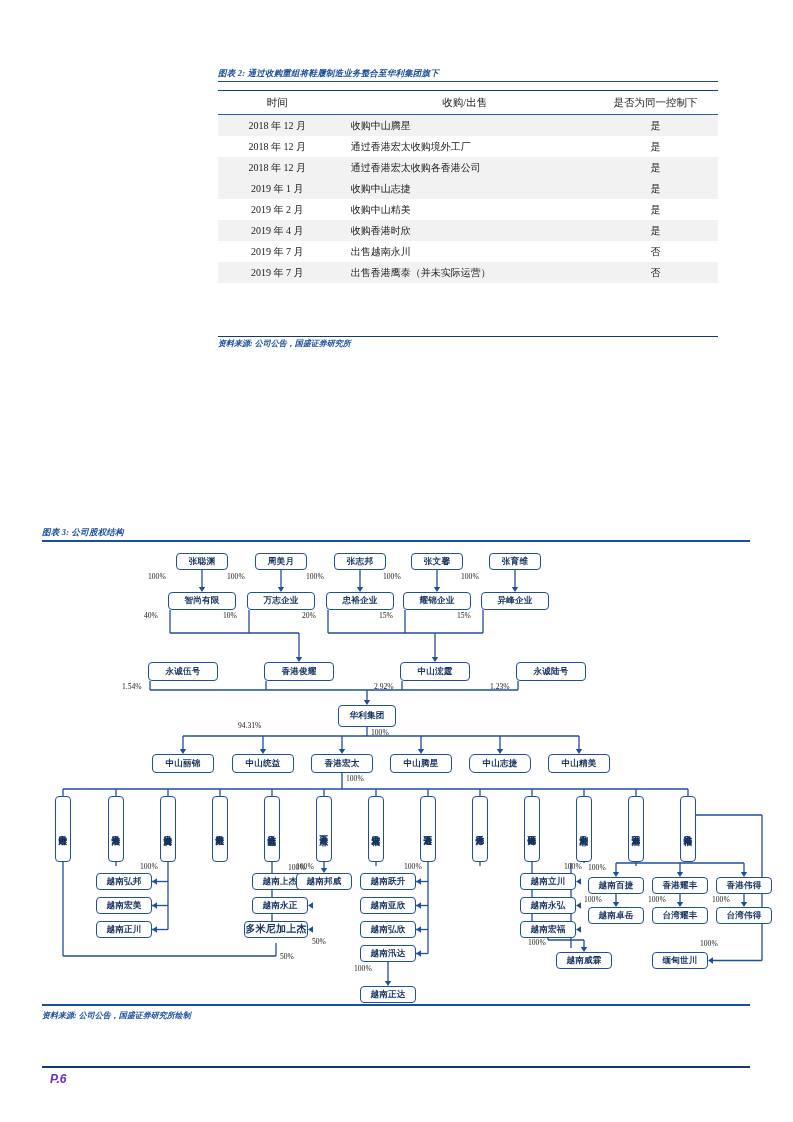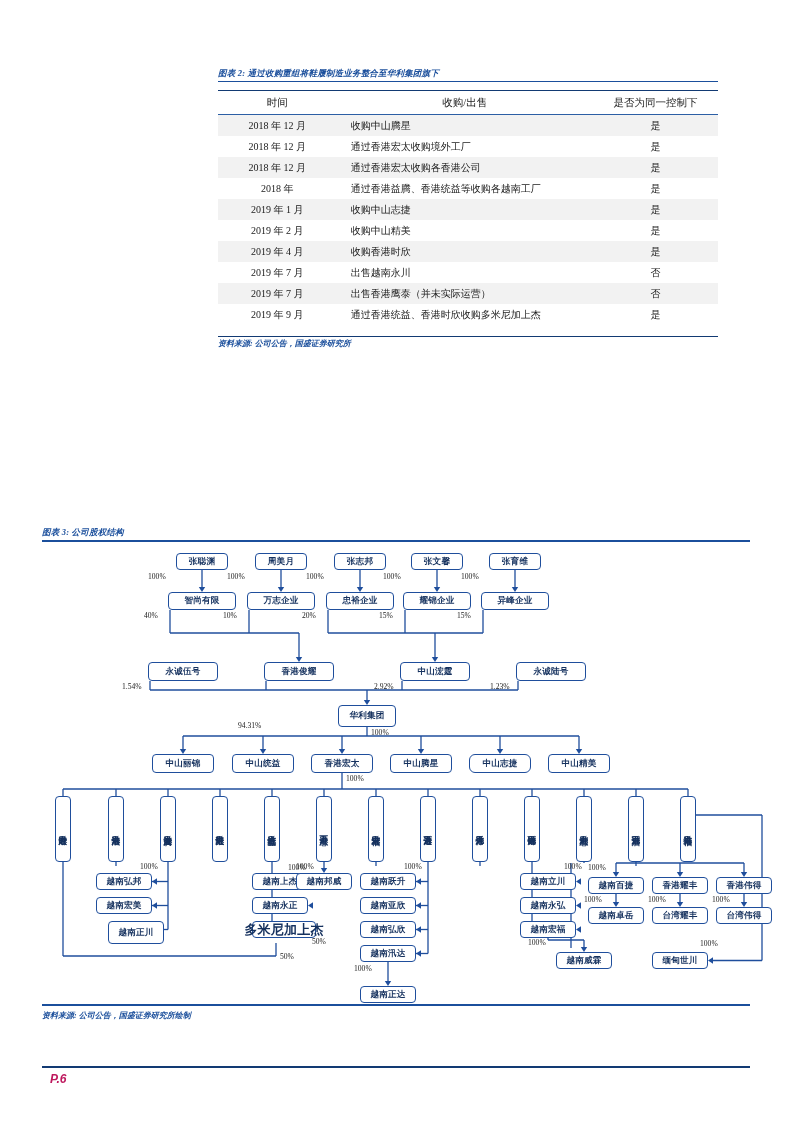--- a/index.html
+++ b/index.html
@@ -96,37 +96,37 @@
     white-space:nowrap;
     letter-spacing:.2px;
   }
   .node.vert{
     writing-mode:vertical-rl;
     text-orientation:upright;
     letter-spacing:.5px;
     white-space:nowrap;
     line-height:1;
   }
-  .node.xs{font-size:13px;margin-left:8px;}
+  .node.xs{font-size:10px;}
   .pct{
     position:absolute;
     font-size:7.6px;
     color:#1a1a1a;
     font-family:"Liberation Serif","DejaVu Serif",serif;
     white-space:nowrap;
   }
 
   
   .foot-rule{position:absolute;background:#123a73;}
   .pageno{
     position:absolute;
     font-size:12px;
     font-weight:bold;
     font-style:italic;
-    color:#be185d;
+    color:#6d28d9;
     font-family:"Liberation Sans","DejaVu Sans",sans-serif;
   }
 </style>
 </head>
 <body>
 
 <div class="page">
 
   <div class="fig-cap" style="left:218px;top:68px;">图表 2: 通过收购重组将鞋履制造业务整合至华利集团旗下</div>
   <div class="rule-thin" style="left:218px;top:81px;width:500px;height:1.4px;"></div>
@@ -151,25 +151,20 @@
         <tr>
           <td class="c-time">2018 年 12 月</td>
           <td class="c-act">通过香港宏太收购境外工厂</td>
           <td class="c-same">是</td>
         </tr>
         <tr class="alt">
           <td class="c-time">2018 年 12 月</td>
           <td class="c-act">通过香港宏太收购各香港公司</td>
           <td class="c-same">是</td>
         </tr>
-        <tr>
-          <td class="c-time">2018 年</td>
-          <td class="c-act">通过香港益腾、香港统益等收购各越南工厂</td>
-          <td class="c-same">是</td>
-        </tr>
         <tr class="alt">
           <td class="c-time">2019 年 1 月</td>
           <td class="c-act">收购中山志捷</td>
           <td class="c-same">是</td>
         </tr>
         <tr>
           <td class="c-time">2019 年 2 月</td>
           <td class="c-act">收购中山精美</td>
           <td class="c-same">是</td>
         </tr>
@@ -180,25 +175,20 @@
         </tr>
         <tr>
           <td class="c-time">2019 年 7 月</td>
           <td class="c-act">出售越南永川</td>
           <td class="c-same">否</td>
         </tr>
         <tr class="alt">
           <td class="c-time">2019 年 7 月</td>
           <td class="c-act">出售香港鹰泰（并未实际运营）</td>
           <td class="c-same">否</td>
-        </tr>
-        <tr>
-          <td class="c-time">2019 年 9 月</td>
-          <td class="c-act">通过香港统益、香港时欣收购多米尼加上杰</td>
-          <td class="c-same">是</td>
         </tr>
       </tbody>
   </table>
 
   <div class="hdr-top" style="left:218px;top:336px;width:500px;height:1.4px;"></div>
   <div class="fig-src" style="left:218px;top:338px;">资料来源: 公司公告，国盛证券研究所</div>
 
 
 
   <div class="fig-cap" style="left:42px;top:527px;">图表 3: 公司股权结构</div>
@@ -375,21 +365,21 @@
       <div class="node vert" style="left: 316px; top: 796px; width: 16px; height: 66px;">香港万志</div>
       <div class="node vert" style="left: 368px; top: 796px; width: 16px; height: 66px;">香港宏福</div>
       <div class="node vert" style="left: 420px; top: 796px; width: 16px; height: 66px;">香港达万</div>
       <div class="node vert" style="left: 472px; top: 796px; width: 16px; height: 66px;">香港伟天</div>
       <div class="node vert" style="left: 524px; top: 796px; width: 16px; height: 66px;">香港丽锦</div>
       <div class="node vert" style="left: 576px; top: 796px; width: 16px; height: 66px;">香港利志</div>
       <div class="node vert" style="left: 628px; top: 796px; width: 16px; height: 66px;">香港冠启</div>
       <div class="node vert" style="left: 680px; top: 796px; width: 16px; height: 66px;">香港裕福</div>
       <div class="node" style="left: 96px; top: 873px; width: 56px; height: 17px;">越南弘邦</div>
       <div class="node" style="left: 96px; top: 897px; width: 56px; height: 17px;">越南宏美</div>
-      <div class="node" style="left: 96px; top: 921px; width: 56px; height: 23px; margin-left: 12px;">越南正川</div>
+      <div class="node" style="left: 96px; top: 921px; width: 56px; height: 17px;">越南正川</div>
       <div class="pct" style="left: 140px; top: 862px;">100%</div>
       <div class="node" style="left: 252px; top: 873px; width: 56px; height: 17px;">越南上杰</div>
       <div class="node" style="left: 252px; top: 897px; width: 56px; height: 17px;">越南永正</div>
       <div class="node xs" style="left: 244px; top: 921px; width: 64px; height: 17px;">多米尼加上杰</div>
       <div class="pct" style="left: 296px; top: 862px;">100%</div>
       <div class="pct" style="left: 312px; top: 937px;">50%</div>
       <div class="pct" style="left: 280px; top: 952px;">50%</div>
       <div class="node" style="left: 296px; top: 873px; width: 56px; height: 17px;">越南邦威</div>
       <div class="pct" style="left: 288px; top: 863px;">100%</div>
       <div class="node" style="left: 360px; top: 873px; width: 56px; height: 17px;">越南跃升</div>

